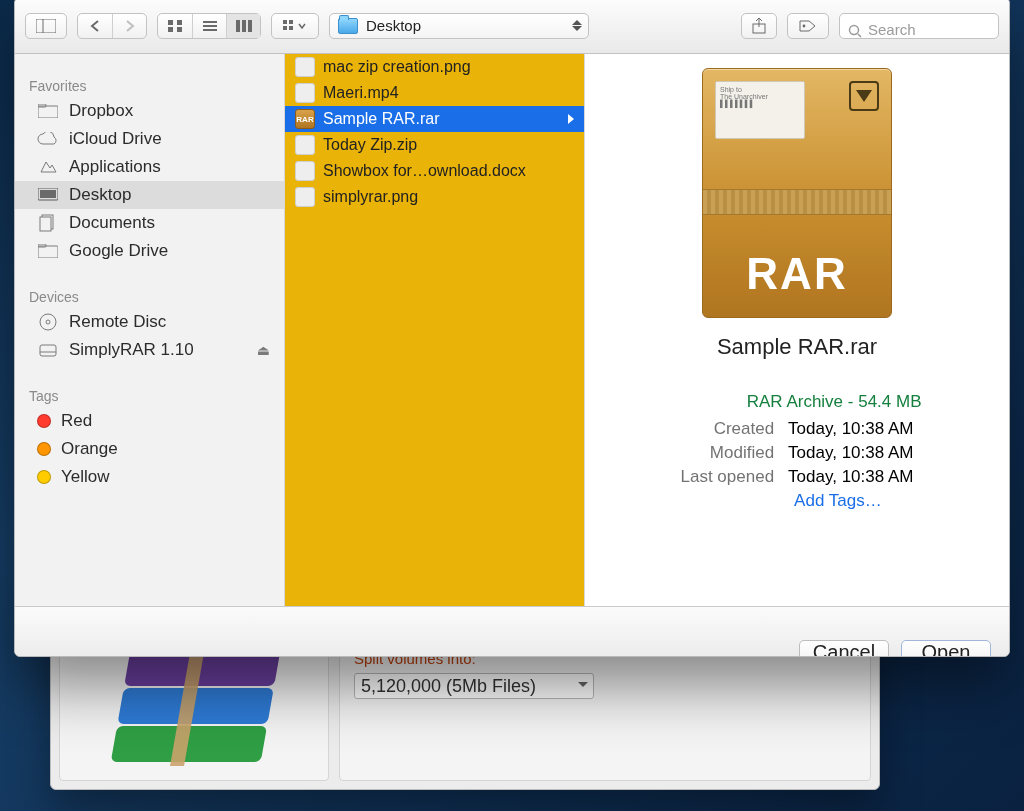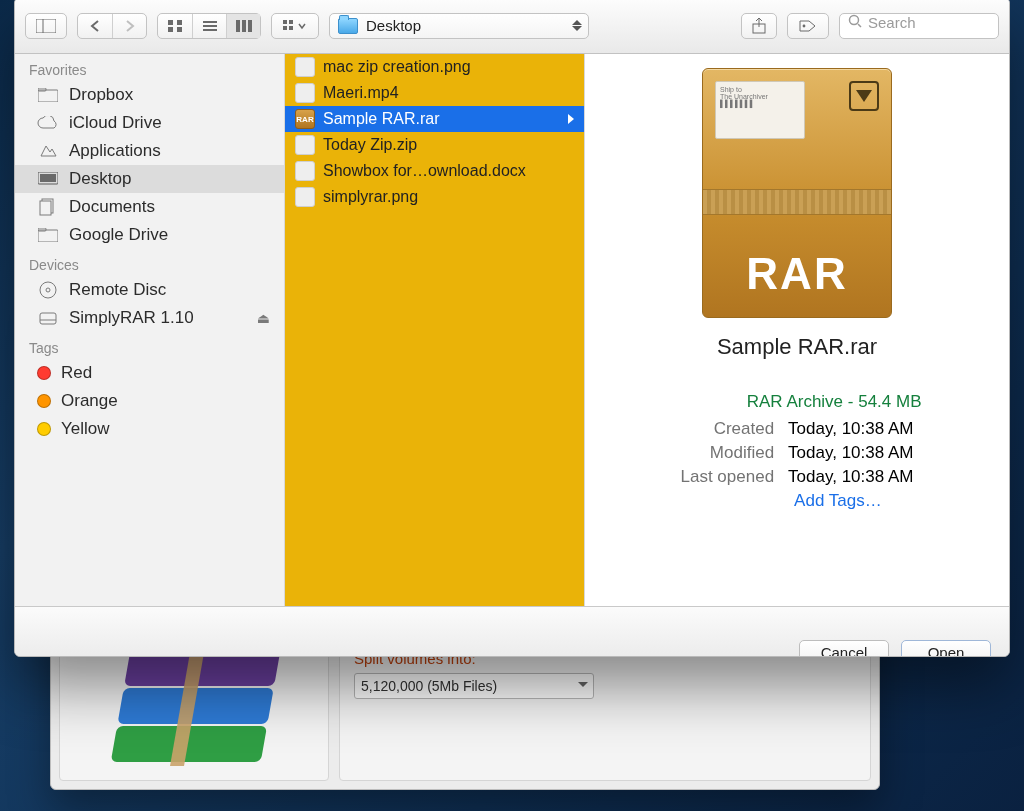--- a/index.html
+++ b/index.html
@@ -18,21 +18,21 @@
     background: #f4f4f4; border:1px solid #d5d5d5; border-radius:4px;
   }
   .books-svg { width:180px; height:150px; }
   .bg-app .right {
     flex:1; display:flex; flex-direction:column; gap:6px;
     background:#f4f4f4; border:1px solid #d5d5d5; border-radius:4px; padding: 340px 14px 10px 14px;
   }
   .bg-app label.split { font-size:15px; color:#c2410c; }
   .bg-app .select-wrap { position:relative; width:240px; }
   .bg-app .select-wrap select {
-    width:100%; height:26px; font-size:14px; background:#fff; border:1px solid #b8b8b8; border-radius:3px; padding:0 6px;
+    width:100%; height:26px; font-size:18px; background:#fff; border:1px solid #b8b8b8; border-radius:3px; padding:0 6px;
     -webkit-appearance:none; appearance:none; color:#333;
   }
   .bg-app .select-wrap:after { content:""; position:absolute; right:6px; top:9px; border:5px solid transparent; border-top-color:#666; }
 
   
   .sheet {
     position:absolute; left:14px; top:-3px; width:996px; height:660px;
     background:#f6f6f6; border:1px solid #b9b9b9; border-radius:6px;
     box-shadow: 0 30px 60px rgba(0,0,0,.45);
     display:flex; flex-direction:column; overflow:hidden;
@@ -57,28 +57,28 @@
   .loc .fico { width:20px; height:16px; background:linear-gradient(#8fd6ff,#4aa9e8); border-radius:2px; border:1px solid #3d90cc; position:relative;}
   .loc .fico:before { content:""; position:absolute; left:0; top:-4px; width:8px; height:4px; background:#8fd6ff; border:1px solid #3d90cc; border-bottom:none; border-radius:2px 2px 0 0; }
   .loc span { font-size:15px; color:#222; }
   .loc .steppers { position:absolute; right:6px; top:3px; display:flex; flex-direction:column; gap:1px; }
   .loc .steppers div { width:10px; height:8px; }
   .loc .steppers div:first-child { border-bottom:5px solid #555; border-left:5px solid transparent; border-right:5px solid transparent; }
   .loc .steppers div:last-child  { border-top:5px solid #555; border-left:5px solid transparent; border-right:5px solid transparent; }
   .spacer { flex:1; }
   .search {
     width:160px; height:26px; background:#fff; border:1px solid #c3c3c3; border-radius:5px;
-    display:flex; align-items:flex-start; padding:0 8px; gap:6px; color:#9b9b9b; font-size:15px;
+    display:flex; align-items:flex-end; padding:0 8px; gap:6px; color:#9b9b9b; font-size:15px;
   }
 
   .body { flex:1; display:flex; min-height:0; }
 
   
   .sidebar { width:270px; background:#f2f2f2; border-right:1px solid #d8d8d8; overflow:auto; font-size:17px; }
-  .sidebar .sec { padding:8px 14px 3px; color:#8a8a8a; font-size:14px; }
+  .sidebar .sec { padding:8px 14px 3px; color:#8a8a8a; font-size:14px;margin-top:16px; }
   .sidebar .item { display:flex; align-items:center; gap:10px; padding:4px 14px 4px 22px; color:#2c2c2c; }
   .sidebar .item.sel { background:#dcdcdc; }
   .sidebar .eject { margin-left:auto; color:#7a7a7a; font-size:14px; }
   .sidebar .ico { width:22px; height:18px; display:flex; align-items:center; justify-content:center; color:#6e6e6e; }
   .tag-dot { width:14px; height:14px; border-radius:50%; border:1px solid rgba(0,0,0,.25); }
 
   
   .filecol { width:300px; background:#eab308; border-right:1px solid #d8d8d8; overflow:auto; font-size:16px; }
   .filecol ul { list-style:none; }
   .filecol li { display:flex; align-items:center; gap:8px; padding:3px 10px; color:#222; }
@@ -103,21 +103,21 @@
   .meta table td:first-child { color:#737373; text-align:right; }
   .meta .addtags { color:#1a6fe8; padding-left:6px; cursor:pointer; }
 
   
   .dfooter {
     height:50px; background:linear-gradient(#fbfbfb,#ececec); border-top:1px solid #c9c9c9;
     display:flex; align-items:center; justify-content:flex-end; gap:12px; padding:0 18px;
   }
   .dfooter button {
     min-width:90px; height:26px; border:1px solid #bdbdbd; border-radius:5px;
-    background:linear-gradient(#fff,#f1f1f1); font-size:15px; color:#222;margin-top:42px;
+    background:linear-gradient(#fff,#f1f1f1); font-size:20px; color:#222;margin-top:42px;
   }
   .dfooter button.primary { border-color:#9fb7d8; }
 
   
   svg { display:block; }
 </style>
 </head>
 <body>
 
 <div class="bg-app">

